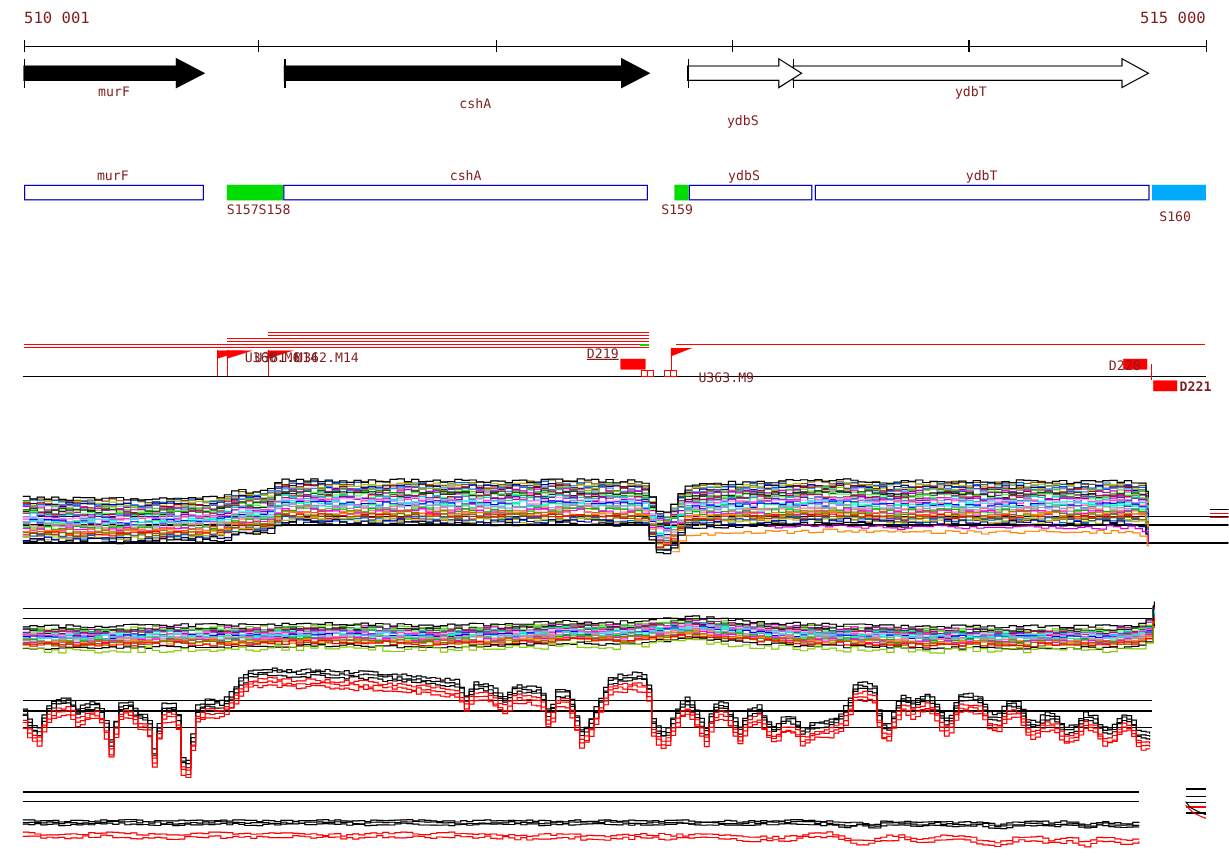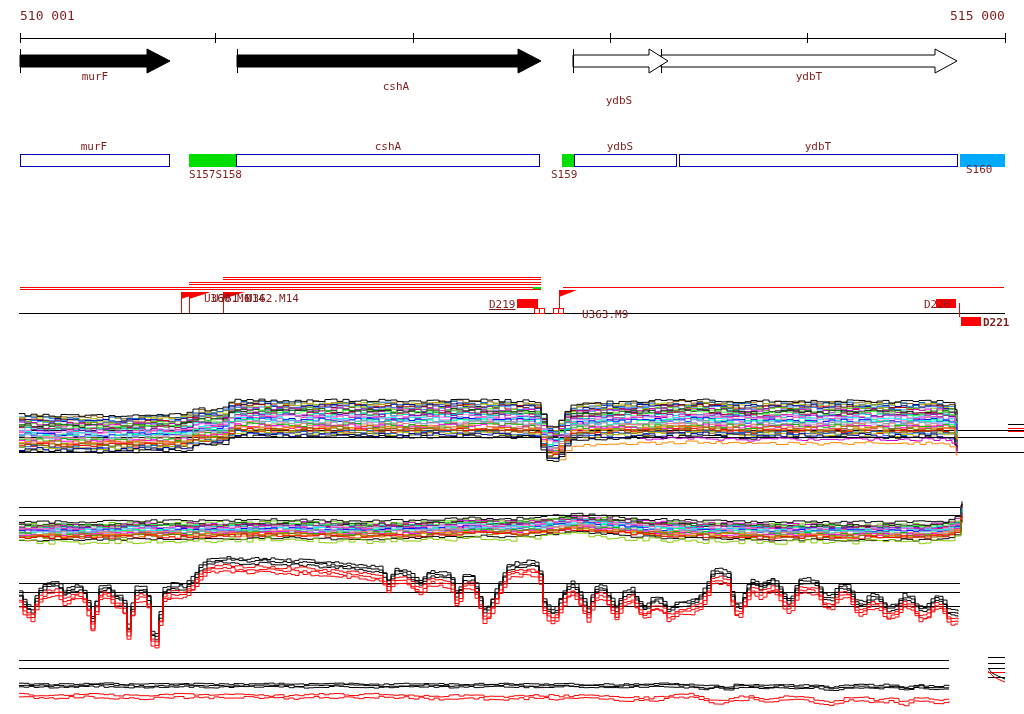--- a/index.html
+++ b/index.html
@@ -202,22 +202,22 @@
       <div class="seg" style="left: 562px; top: 154px; width: 12px; height: 13px; background: rgb(0, 221, 0);"></div>
       <div class="gbox" style="left: 574px; top: 154px; width: 103px; height: 13px;"></div>
       <div class="gbox" style="left: 679px; top: 154px; width: 279px; height: 13px;"></div>
       <div class="seg" style="left: 960px; top: 154px; width: 45px; height: 13px; background: rgb(0, 170, 255);"></div>
       <div class="txt" style="left: 80.76px; top: 141px;">murF</div>
       <div class="txt" style="left: 374.76px; top: 141px;">cshA</div>
       <div class="txt" style="left: 606.76px; top: 141px;">ydbS</div>
       <div class="txt" style="left: 804.76px; top: 141px;">ydbT</div>
       <div class="txt" style="left: 189px; top: 169px;">S157S158</div>
       <div class="txt" style="left: 551px; top: 169px;">S159</div>
-      <div class="txt" style="left: 966px; top: 164px;">S160</div>
+      <div class="txt" style="left: 966px; top: 175px;">S160</div>
       <div class="txt" style="left: 204px; top: 293px;">U360.M6</div>
       <div class="txt" style="left: 212px; top: 293px;">U361.M14</div>
       <div class="txt" style="left: 246px; top: 293px;">U362.M14</div>
       <div class="txt" style="left: 582px; top: 309px;">U363.M9</div>
-      <div class="txt" style="left: 489px; top: 299px; text-decoration: underline;">D219</div>
+      <div class="txt" style="left: 489px; top: 289px; text-decoration: underline;">D219</div>
       <div class="txt" style="left: 924px; top: 299px;">D220</div>
       <div class="txt" style="left: 983px; top: 317px; font-weight: bold;">D221</div>
     </div>
 </div>
 
 </body></html>

